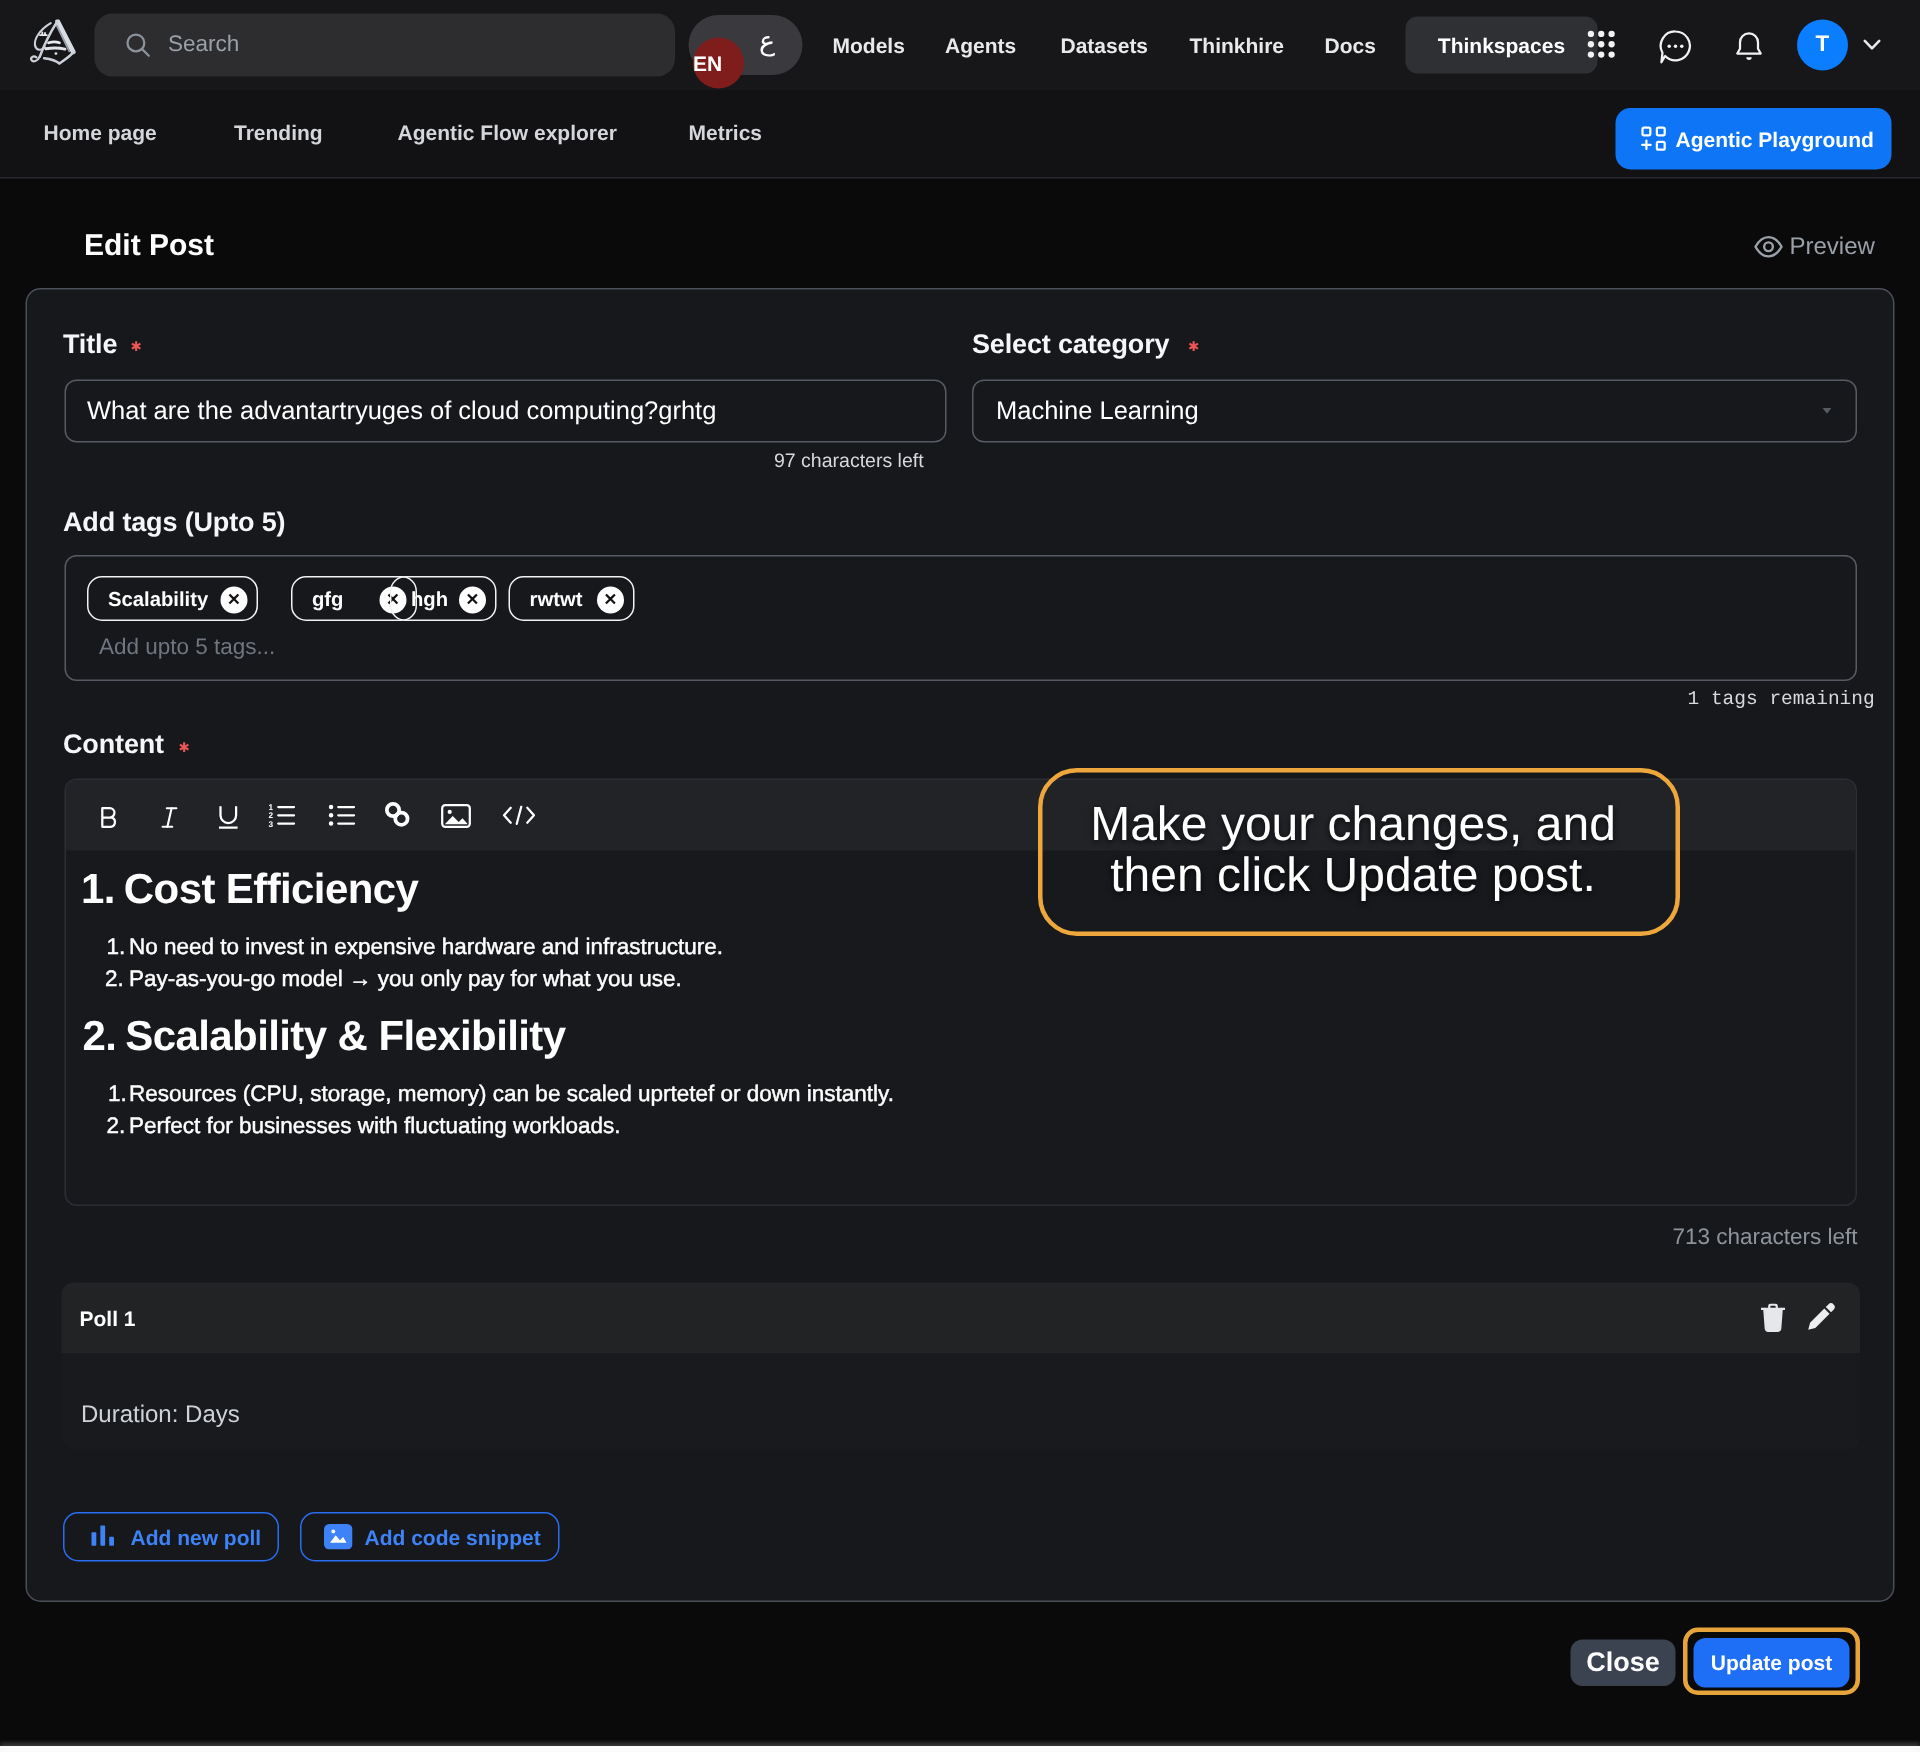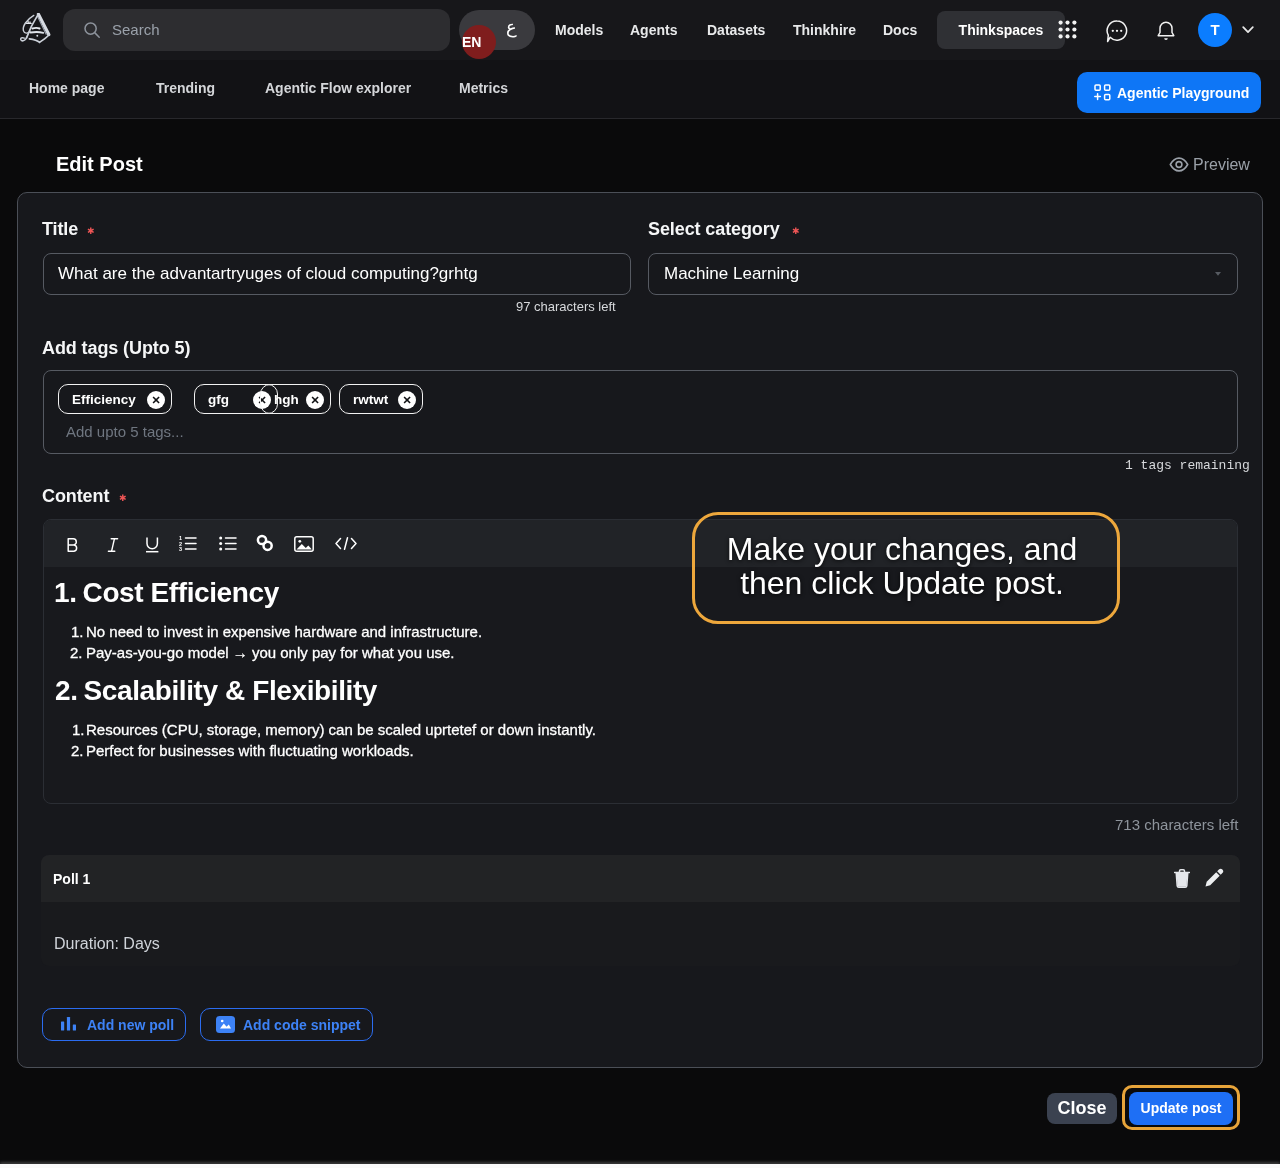--- a/index.html
+++ b/index.html
@@ -132,21 +132,21 @@
 <span class="label" style="left:648px; top:219px;">Select category</span>
 <span class="ast" style="left:792px; top:226px;">✱</span>
 <div class="input" style="left:648px; top:253px; width:590px; height:42px;"></div>
 <span class="abs" style="left:664px; top:264px; color:#fff; font-size:17px;">Machine Learning</span>
 <svg class="abs" style="left:1215px; top:272px;" width="6" height="4" viewBox="0 0 6 4">
     <path d="M0 0 H6 L3 3.8 Z" fill="#575b62"></path>
   </svg>
 <span class="label" style="left:42px; top:338px;">Add tags (Upto 5)</span>
 <div class="tagsbox"></div>
 <div class="pill" style="left:58px; width:114px;">
-    <span class="t">Efficiency</span>
+    <span class="t">Scalability</span>
     <span class="x">✕</span>
   </div>
 <div class="pill" style="left:194px; width:84px;">
     <span class="t">gfg</span>
     <span class="x">✕</span>
   </div>
 <div class="pill" style="left:260px; width:71px;">
     <span class="t">hgh</span>
     <span class="x">✕</span>
   </div>

